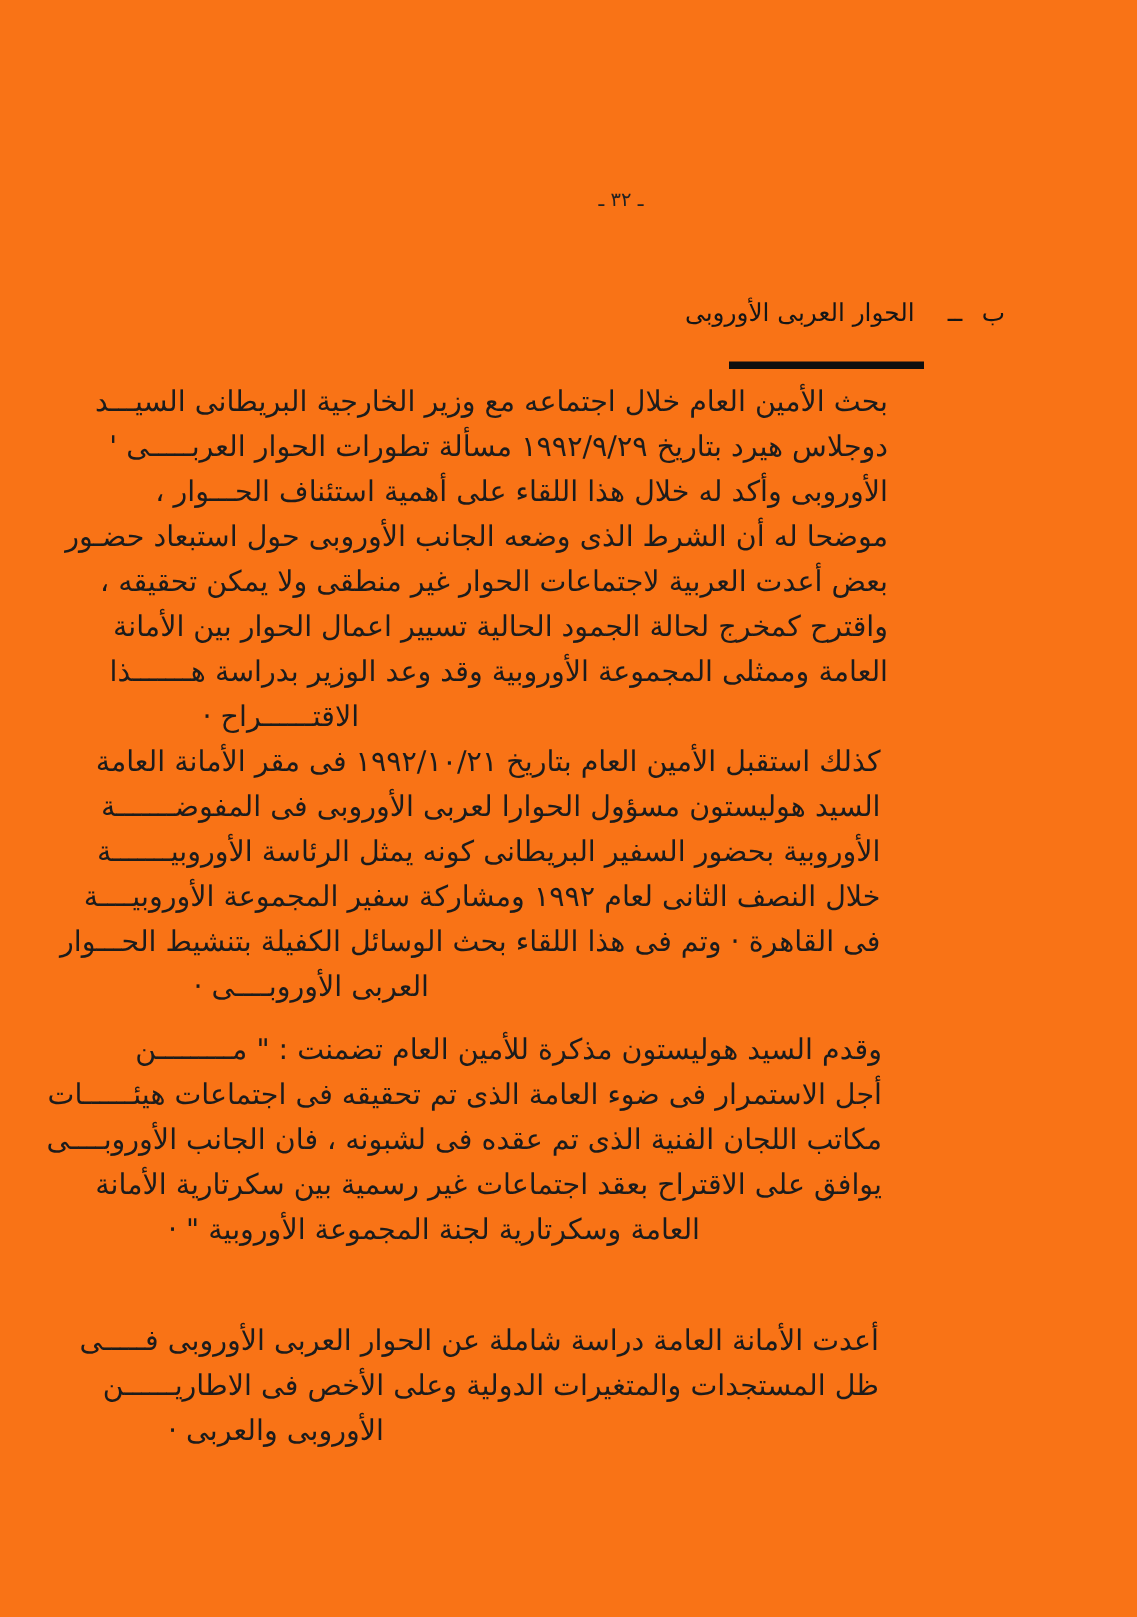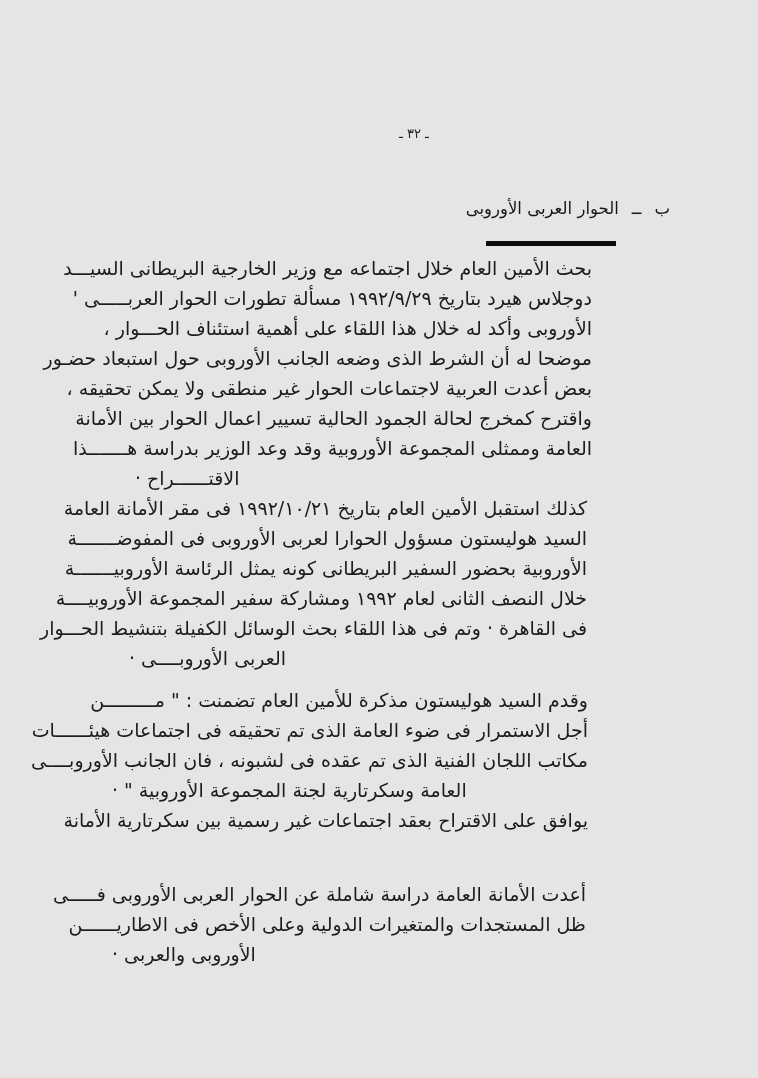--- a/index.html
+++ b/index.html
@@ -1,34 +1,34 @@
 <!DOCTYPE html>
 <html lang="ar"><head>
 <meta charset="utf-8">
 <style>
   html,body{margin:0;padding:0;background:#ffffff;}
   .page{
     position:relative;
     width:758px;height:1078px;
-    background:#e5e5e5;
+    background:#f97316;
     font-family:"DejaVu Sans", sans-serif;
     color:#1b1b1b;
     overflow:hidden;
   }
   .page-number{
     position:absolute;top:126px;left:382px;width:64px;
     text-align:center;font-size:13px;letter-spacing:1px;
     direction:rtl;color:#222;
   }
   .heading-row{
     position:absolute;top:199px;right:88px;
     direction:rtl;display:flex;align-items:center;gap:13px;
     font-size:16.5px;color:#161616;
   }
-  .heading-row .dash{letter-spacing:0;}
+  .heading-row .dash{letter-spacing:0;margin-left:9px;}
   .heading-underline{
     position:absolute;top:241px;left:486px;width:130px;height:5px;
     background:#0e0e0e;
   }
   .para{
     position:absolute;direction:rtl;font-size:19px;color:#1c1c1c;
   }
   .para .line{
     height:30px;line-height:30px;
     white-space:nowrap;
@@ -76,22 +76,22 @@
       <div class="line">السيد هوليستون مسؤول الحوارا لعربى الأوروبى فى المفوضـــــــة</div>
       <div class="line">الأوروبية بحضور السفير البريطانى كونه يمثل الرئاسة الأوروبيـــــــة</div>
       <div class="line">خلال النصف الثانى لعام ١٩٩٢ ومشاركة سفير المجموعة الأوروبيــــة</div>
       <div class="line">فى القاهرة · وتم فى هذا اللقاء بحث الوسائل الكفيلة بتنشيط الحـــوار</div>
       <div class="line last">العربى الأوروبــــى ·</div>
     </div>
   <div class="para p2">
       <div class="line">وقدم السيد هوليستون مذكرة للأمين العام تضمنت : " مـــــــــن</div>
       <div class="line">أجل الاستمرار فى ضوء العامة الذى تم تحقيقه فى اجتماعات هيئــــــات</div>
       <div class="line">مكاتب اللجان الفنية الذى تم عقده فى لشبونه ، فان الجانب الأوروبــــى</div>
+      <div class="line">يوافق على الاقتراح بعقد اجتماعات غير رسمية بين سكرتارية الأمانة</div>
       <div class="line last">العامة وسكرتارية لجنة المجموعة الأوروبية " ·</div>
-      <div class="line">يوافق على الاقتراح بعقد اجتماعات غير رسمية بين سكرتارية الأمانة</div>
     </div>
   <div class="para p3">
       <div class="line">أعدت الأمانة العامة دراسة شاملة عن الحوار العربى الأوروبى فـــــى</div>
       <div class="line">ظل المستجدات والمتغيرات الدولية وعلى الأخص فى الاطاريــــــن</div>
       <div class="line last">الأوروبى والعربى ·</div>
     </div>
 
 </div>
 
 </body></html>

